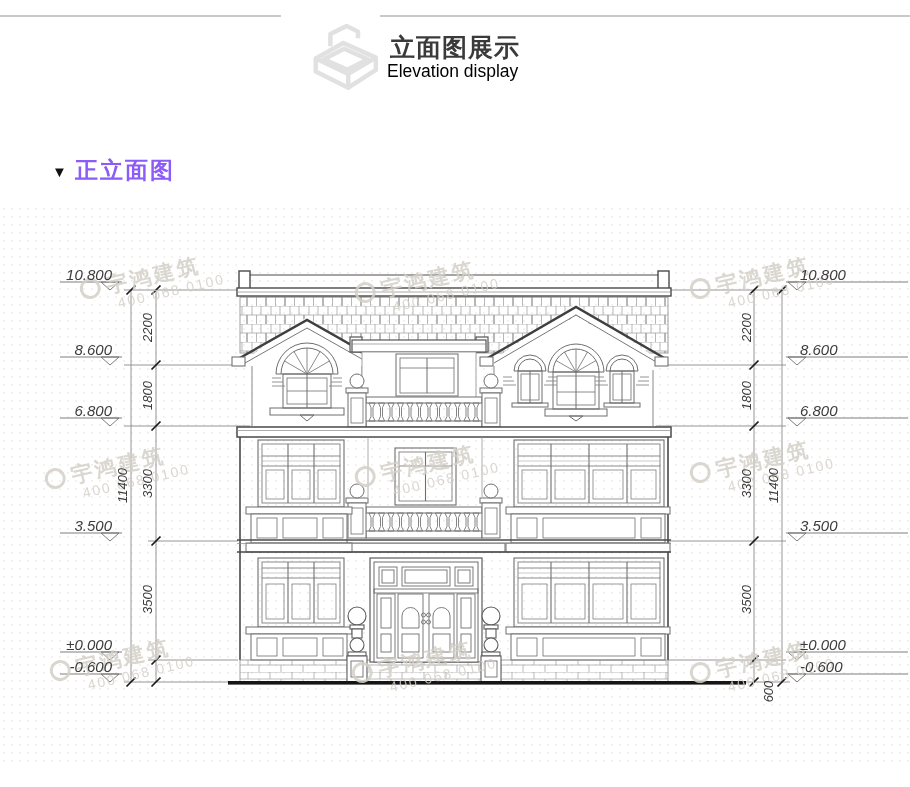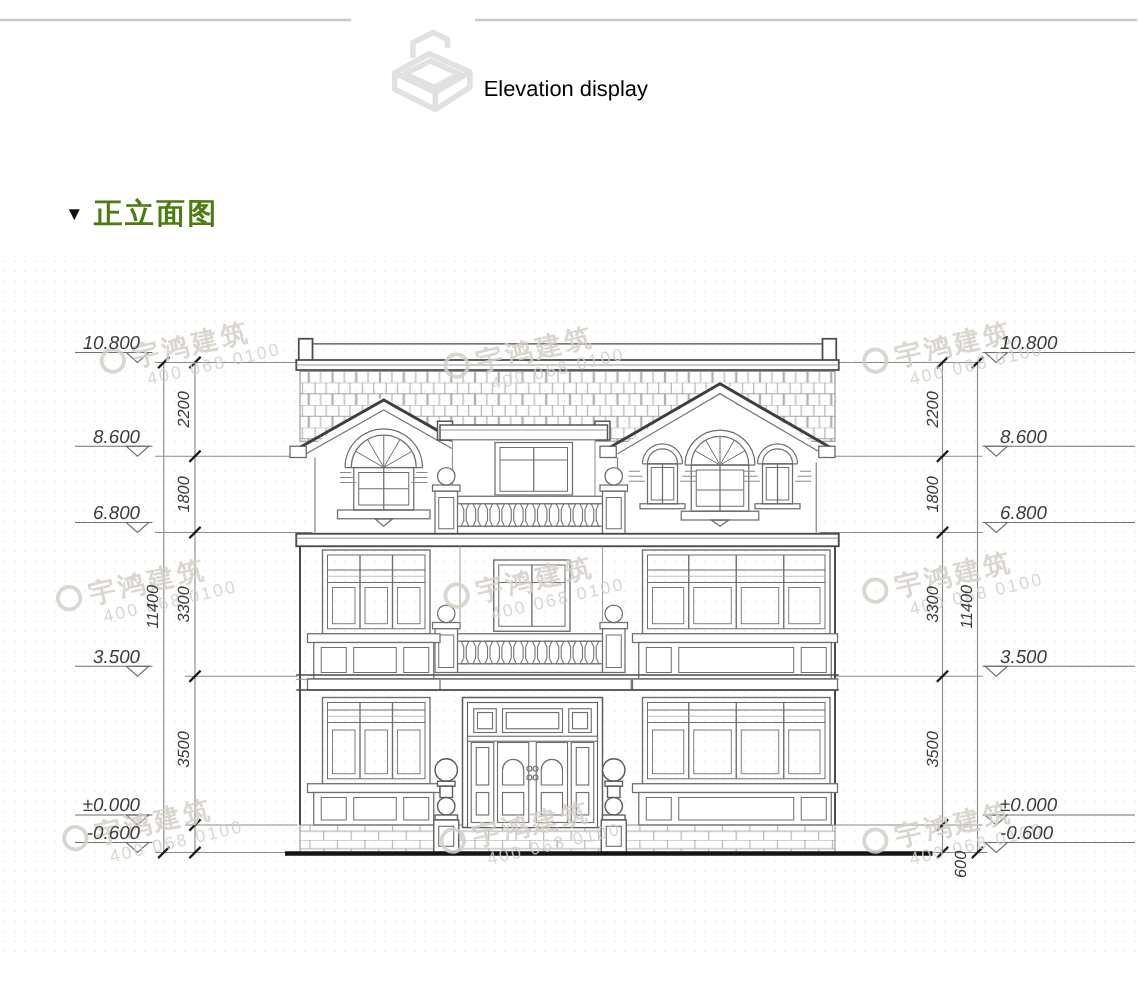--- a/index.html
+++ b/index.html
@@ -2,21 +2,21 @@
 <html><head>
 <meta charset="utf-8">
 <style>
   html,body{margin:0;padding:0;background:#fff;}
   #stage{position:relative;width:910px;height:787px;background:#fff;overflow:hidden;
          font-family:"Liberation Sans","DejaVu Sans",sans-serif;}
   .hline{position:absolute;top:15px;height:2px;background:#c9c9c9;}
   #hdr-title{position:absolute;left:390px;top:31px;font-size:25px;font-weight:bold;color:#3a3a3a;letter-spacing:1px;}
   #hdr-sub{position:absolute;left:387px;top:61px;font-size:17.5px;color:#000000;}
   #sec-mark{position:absolute;left:52px;top:163px;font-size:15px;color:#111;}
-  #sec-title{position:absolute;left:75px;top:155px;font-size:23px;font-weight:bold;color:#4d7c0f;letter-spacing:2px;}
+  #sec-title{position:absolute;left:75px;top:155px;font-size:23px;font-weight:bold;color:#8b5cf6;letter-spacing:2px;}
   #texture{position:absolute;left:0;top:205px;width:910px;height:560px;opacity:.5;
            background-image:radial-gradient(#e9e4df 0.8px,transparent 0.9px);background-size:8px 8px;z-index:0;}
   #dwg{position:absolute;left:0;top:230px;z-index:1;}
   .lvl{position:absolute;z-index:4;font-style:italic;font-size:15px;color:#3c3c3c;white-space:nowrap;}
   .lvl.l{width:58px;text-align:right;}
   .chain{position:absolute;z-index:4;width:60px;height:15px;text-align:center;transform:rotate(-90deg);
          font-style:italic;font-size:13px;color:#3c3c3c;}
   .wm{position:absolute;z-index:3;transform:rotate(-13deg);color:#d4cfc8;opacity:.85;white-space:nowrap;pointer-events:none;}
   .wm-logo{display:inline-block;width:15px;height:15px;border:3px solid currentColor;border-radius:50%;vertical-align:-2px;margin-right:6px;}
   .wm-brand{font-size:21px;font-weight:bold;letter-spacing:3px;}
@@ -32,20 +32,21 @@
 
   <svg style="position:absolute;left:306px;top:20px;z-index:2;" width="78" height="72" viewBox="0 0 96 80">
     <g fill="none" stroke="#e1e1e1" stroke-width="5.5" stroke-linejoin="round">
       <path d="M30 28 L30 13 L50 3 L64 10 L64 18"></path>
       <path d="M12 43 L46 24 L86 42 L52 62 Z"></path>
       <path d="M22 44 L47 31 L76 44 L51 57 Z"></path>
       <path d="M12 43 L12 59 L52 79 L52 62"></path>
       <path d="M86 42 L86 57 L52 79"></path>
     </g>
   </svg>
+  <div id="hdr-title">立面图展示</div>
   <div id="hdr-sub">Elevation display</div>
 
   <div id="sec-mark">▼</div>
   <div id="sec-title">正立面图</div>
 
   <div id="texture"></div>
 
   <svg id="dwg" width="910" height="512" viewBox="0 230 910 512">
     <defs>
       <pattern id="shn" width="19" height="18" patternUnits="userSpaceOnUse">

